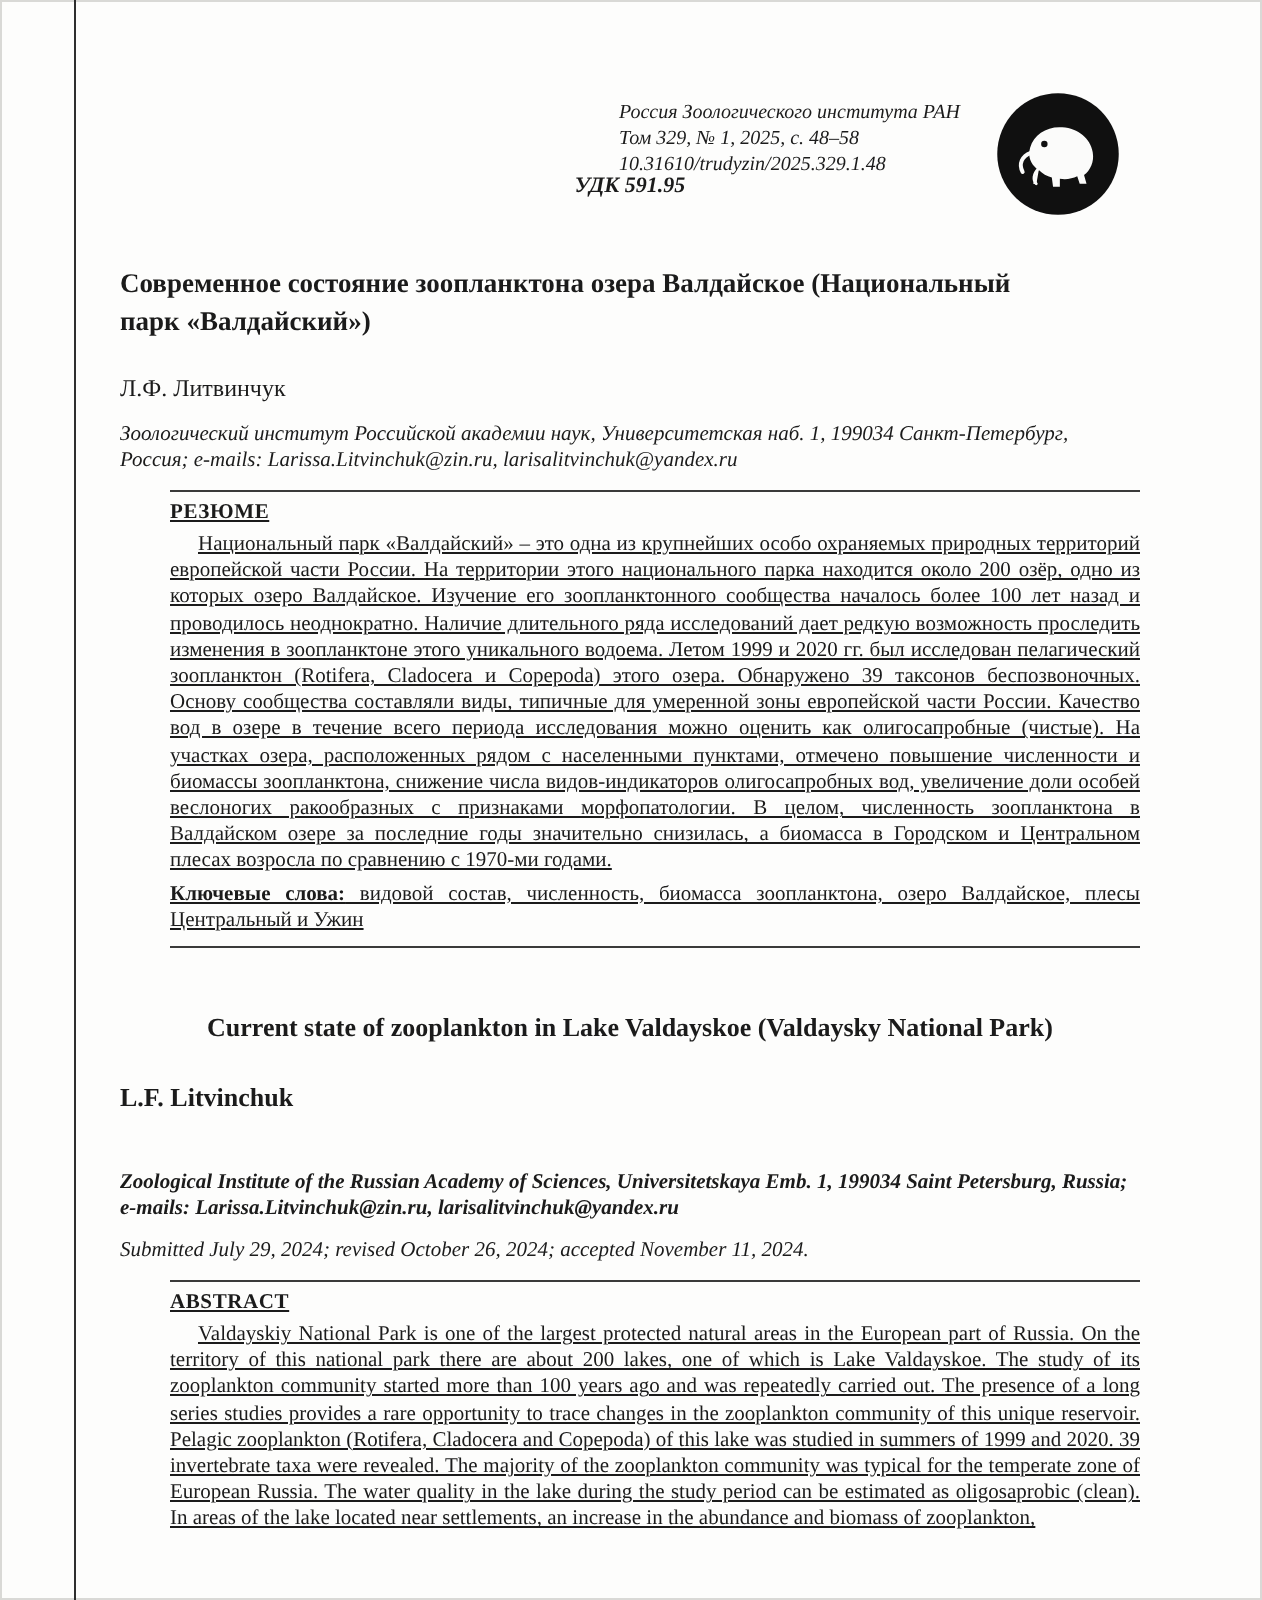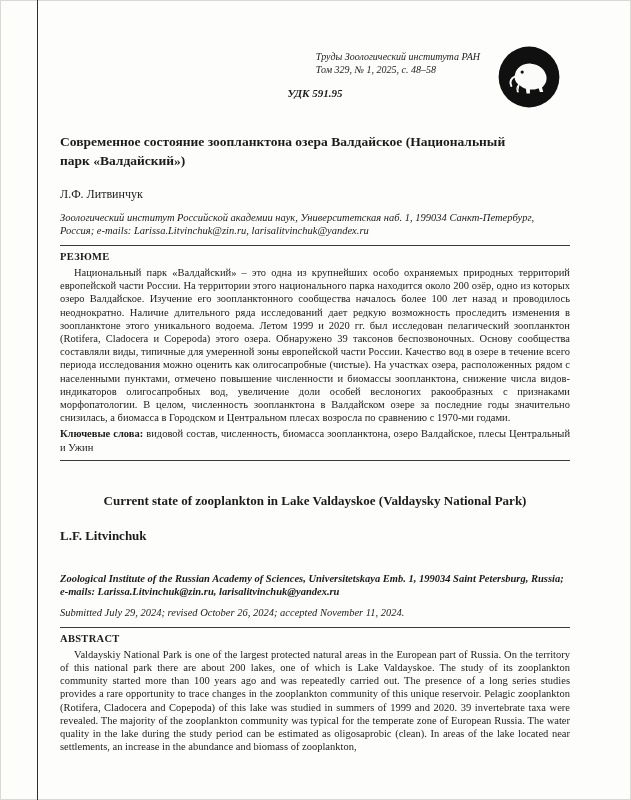--- a/index.html
+++ b/index.html
@@ -16,43 +16,44 @@
   .journal-info{font-style:italic;font-size:10px;line-height:13px;margin-top:4px;text-align:left;}
   .logo{width:62px;height:62px;margin-right:10px;flex:0 0 auto;}
 
   .udc{margin-top:-21px;font-size:11px;font-weight:bold;font-style:italic;text-align:center;}
 
   .title-ru{margin-top:33px;max-width:455px;font-size:13.5px;font-weight:bold;line-height:19px;}
   .author{margin-top:17px;font-size:12px;font-weight:normal;}
   .affiliation{margin-top:9px;font-size:10.5px;font-style:italic;line-height:13px;}
   .received{margin-top:8px;font-size:10.5px;font-style:italic;line-height:13px;}
 
-  .abstract-block{margin-top:8px;border-top:1px solid #3a3a3a;padding-top:5px;}
+  .abstract-block{margin-left:25px;margin-top:8px;border-top:1px solid #3a3a3a;padding-top:5px;text-decoration:underline;}
   .abstract-block.closed{border-bottom:1px solid #3a3a3a;padding-bottom:6px;}
   .abstract-heading{font-size:10.5px;font-weight:bold;letter-spacing:.3px;}
   .abstract-text{margin-top:4px;font-size:10.5px;line-height:13.2px;text-align:justify;text-indent:14px;}
   .keywords{margin-top:3px;font-size:10.5px;line-height:13.2px;text-align:justify;}
   .keywords b{font-weight:bold;}
 
   .title-en{margin-top:31px;font-size:13px;font-weight:bold;text-align:center;line-height:18px;}
   .author-en{margin-top:18px;font-size:13px;font-weight:bold;}
   .affiliation-en{margin-top:28px;font-size:10.5px;font-style:italic;font-weight:bold;line-height:13px;}
 </style>
 </head>
 <body>
 
 <div class="page">
   <div class="left-rule"></div>
 
   <div class="content">
 
     <div class="header-row">
       <div class="journal-info">
-        <div>Труды Зоологический института РАН</div>
+        <div>Россия Зоологического института РАН</div>
         <div>Том 329, № 1, 2025, с. 48–58</div>
+        <div>10.31610/trudyzin/2025.329.1.48</div>
       </div>
       <div class="logo">
         <svg width="62" height="62" viewBox="0 0 100 100">
           <circle cx="50" cy="50" r="49" fill="#101010"></circle>
           <path fill="#fbfbfa" d="M30 74 l3-12 c-5-4-7.5-10-5.5-17 c3-11 14-17.5 26-16.5 c13 1 22.5 9 24.5 20 c1.4 8-2 14.5-7 18.5 l2 7 -5.5 0 -2-6 c-4 2-9 2.8-14 2 l0 6.5 -5.5 0 -1-7.5 c-4-1-7.5-3-10.5-6 l-2 11.5 z"></path>
           <path fill="none" stroke="#fbfbfa" stroke-width="3.2" stroke-linecap="round" d="M28 49 c-7 2.5-10 9-6.5 15.5"></path>
           <path fill="none" stroke="#fbfbfa" stroke-width="2.2" stroke-linecap="round" d="M34 62 c-4 4-4.5 9-1.5 12"></path>
           <circle cx="39" cy="42" r="2.6" fill="#101010"></circle>
         </svg>
       </div>

